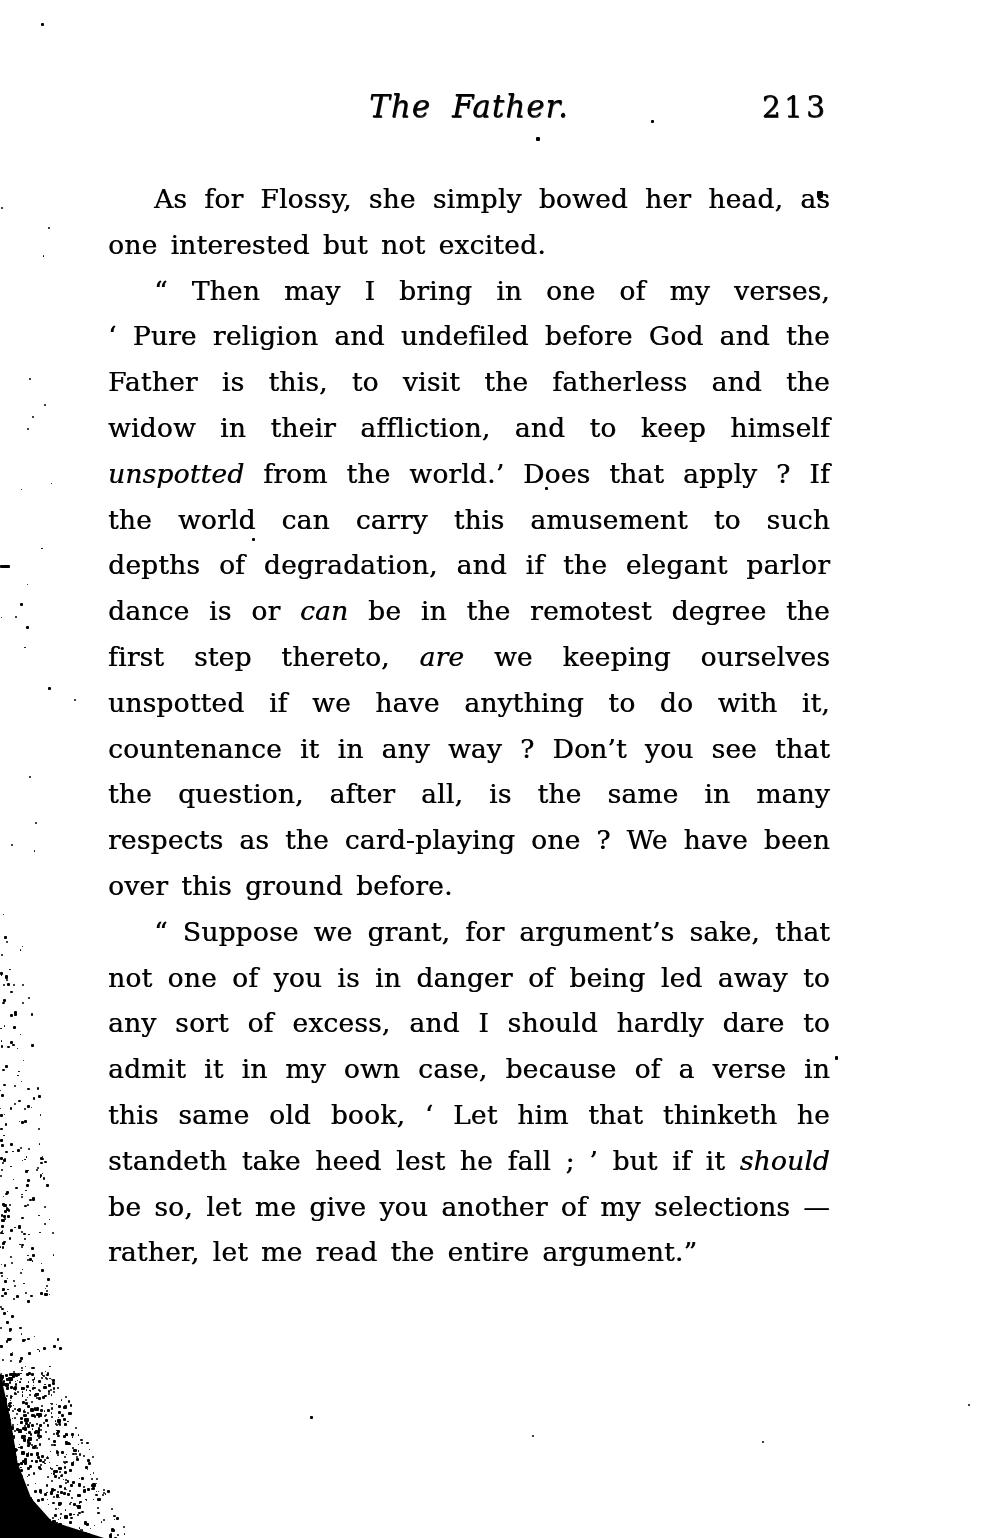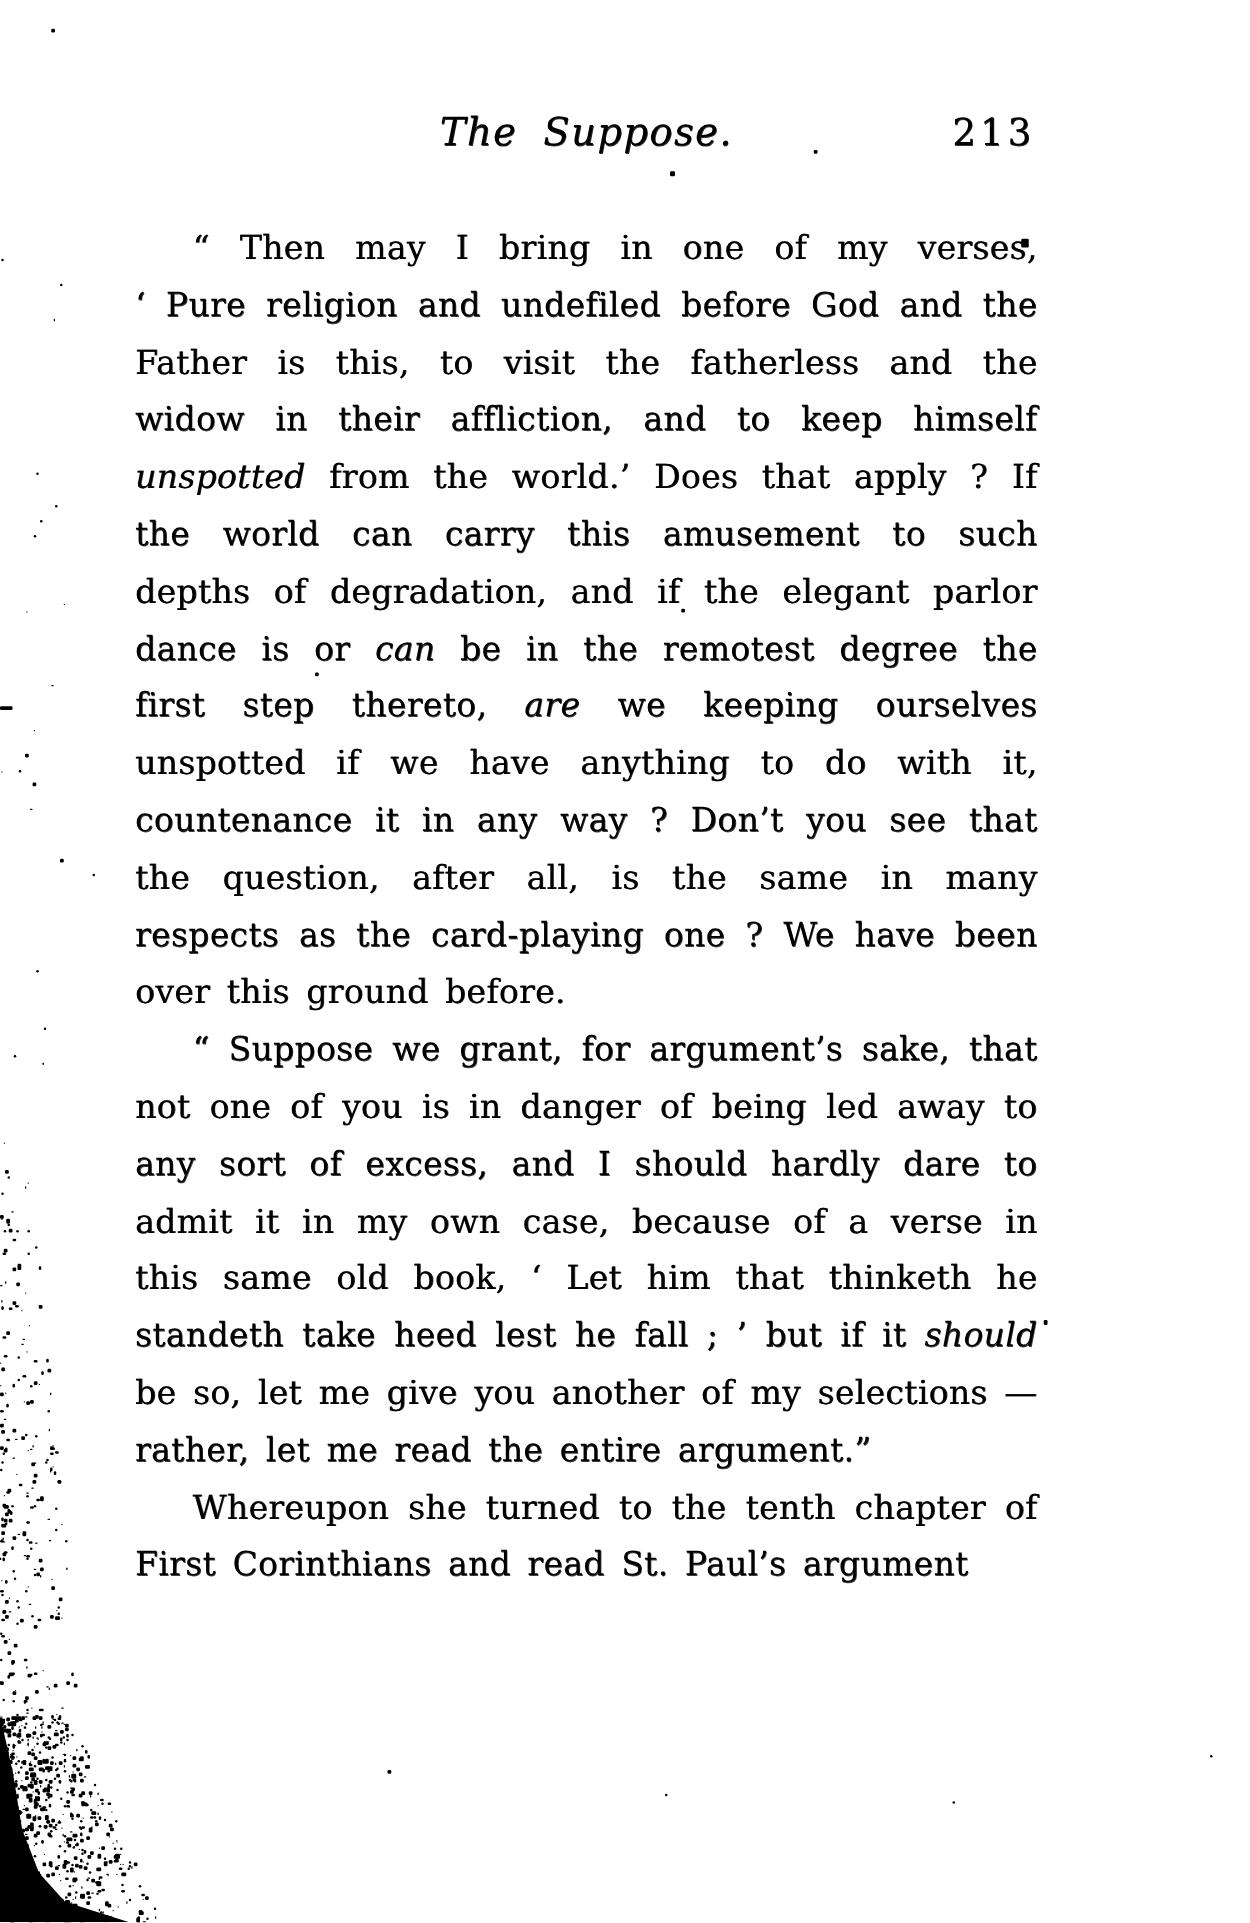--- a/index.html
+++ b/index.html
@@ -76,28 +76,28 @@
     background: #000;
     clip-path: polygon(0% 0%, 10% 28%, 17% 55%, 30% 76%, 50% 90%, 100% 100%, 0% 100%);
   }
 </style>
 </head>
 <body>
 
 <div class="page">
 
   <div class="running-head">
-    <span>The  Suppose.</span>
+    <span>The  Father.</span>
     <span class="page-number">213</span>
   </div>
 
   <div class="body-text">
+    <p><span>As for Flossy, she simply bowed her head, as one interested but not excited.</span></p>
     <p><span>“&nbsp;Then may I bring in one of my verses, ‘&nbsp;Pure religion and undefiled before God and the Father is this, to visit the fatherless and the widow in their affliction, and to keep himself </span><i>unspotted</i><span> from the world.’ Does that apply&nbsp;? If the world can carry this amusement to such depths of degradation, and if the elegant parlor dance is or </span><i>can</i><span> be in the remotest degree the first step thereto, </span><i>are</i><span> we keeping ourselves unspotted if we have anything to do with it, countenance it in any way&nbsp;? Don’t you see that the question, after all, is the same in many respects as the card-playing one&nbsp;? We have been over this ground before.</span></p>
     <p><span>“&nbsp;Suppose we grant, for argument’s sake, that not one of you is in danger of being led away to any sort of excess, and I should hardly dare to admit it in my own case, because of a verse in this same old book, ‘&nbsp;Let him that thinketh he standeth take heed lest he fall&nbsp;;&nbsp;’ but if it </span><i>should</i><span> be so, let me give you another of my selections&nbsp;— rather, let me read the entire argument.”</span></p>
-    <p><span>Whereupon she turned to the tenth chapter of First Corinthians and read St. Paul’s argument</span></p>
   </div>
 
   <div class="noise-layer" id="noise-layer">
 
     <div class="speck" style="left:41px;top:23px;width:3px;height:3px;"></div>
     <div class="speck" style="left:1px;top:207px;width:2px;height:2px;"></div>
     <div class="speck" style="left:536px;top:137px;width:4px;height:4px;"></div>
     <div class="speck" style="left:651px;top:120px;width:3px;height:3px;"></div>
     <div class="speck" style="left:817px;top:191px;width:6px;height:7px;"></div>
     <div class="speck" style="left:0px;top:565px;width:10px;height:3px;"></div>

